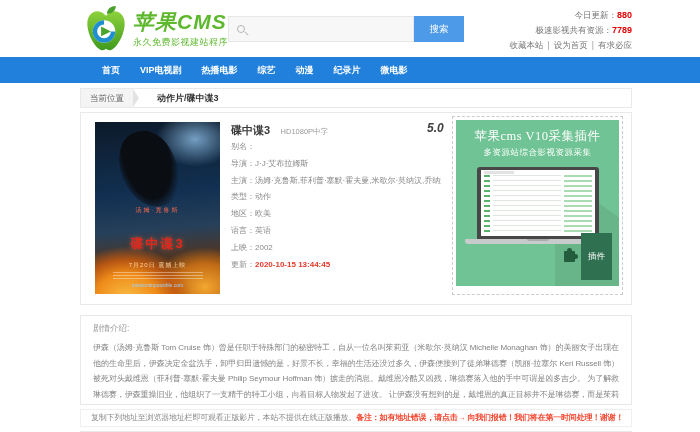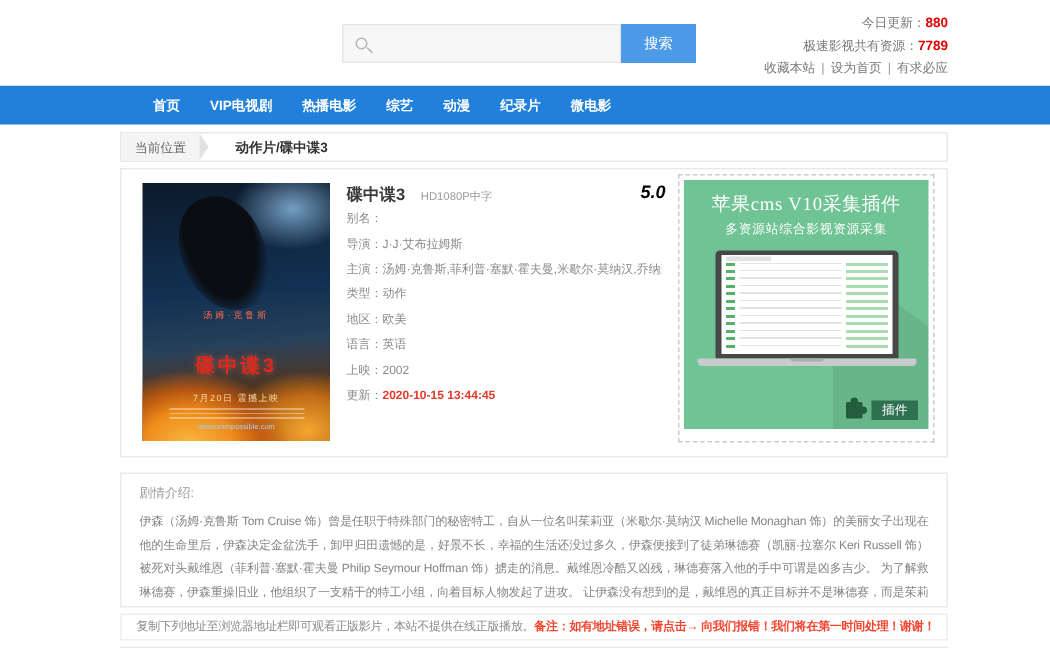--- a/index.html
+++ b/index.html
@@ -48,21 +48,21 @@
   .p-credits{position:absolute;top:150px;left:14%;width:72%;height:8px;
     background:repeating-linear-gradient(180deg,rgba(255,255,255,.38) 0 1px,transparent 1px 3px);}
   .p-site{position:absolute;top:160px;width:100%;font-size:5px;color:#9fd0ff;}
   .info{position:absolute;left:150px;top:8px;width:210px;}
   .m-title-row{white-space:nowrap;line-height:15px;}
   .m-title{font-size:11px;font-weight:bold;color:#3a3a3a;}
   .m-quality{font-size:7.5px;color:#9a9a9a;margin-left:6px;}
   .m-row{font-size:8px;color:#8a8a8a;line-height:16.8px;white-space:nowrap;overflow:hidden;}
   .m-row .lab{color:#8a8a8a;}
   .m-row.upd .val{color:#e43a2a;font-weight:bold;}
-  .rating{position:absolute;left:346px;top:8px;font-size:12px;font-weight:bold;font-style:italic;color:#000000;}
+  .rating{position:absolute;left:346px;top:8px;font-size:12px;font-weight:bold;font-style:italic;color:#404040;}
   
   .ad{position:absolute;top:3px;right:8px;width:171px;height:179px;border:1px dashed #ccc;padding:3px;cursor:pointer;}
   .ad-inner{width:100%;height:166px;background:#6fc394;position:relative;text-align:center;color:#fff;overflow:hidden;}
   .ad-inner::after{content:"";position:absolute;right:0;top:52px;width:64px;height:114px;
     background:rgba(0,0,0,.07);clip-path:polygon(0 0,100% 40%,100% 100%,0 100%);}
   .ad-title{margin-top:8px;font-size:12.5px;letter-spacing:0.5px;font-family:"Liberation Serif","DejaVu Serif",serif;}
   .ad-sub{margin-top:2px;font-size:8.5px;letter-spacing:0.5px;}
   .laptop{position:relative;z-index:2;width:122px;height:72px;margin:8px auto 0;background:#474747;border-radius:3px 3px 0 0;padding:3px 4px;}
   .screen{position:relative;width:100%;height:100%;background:#fff;overflow:hidden;}
   .scr-badges{position:absolute;left:3px;top:5px;bottom:3px;width:6px;
@@ -71,34 +71,53 @@
     background:repeating-linear-gradient(180deg,#dfe6df 0 1px,transparent 1px 5px);}
   .scr-actions{position:absolute;right:3px;top:5px;bottom:3px;width:28px;
     background:repeating-linear-gradient(180deg,rgba(100,190,115,.55) 0 2px,transparent 2px 5px);}
   .scr-tab{position:absolute;left:3px;top:1px;width:30px;height:3px;background:#e2e2e2;}
   .base{position:relative;z-index:2;width:146px;height:5px;margin:0 auto;background:#c7cbcb;border-radius:1px 1px 3px 3px;}
   .base::after{content:"";position:absolute;left:50%;top:0;width:22px;height:2px;margin-left:-11px;background:#a9adad;border-radius:0 0 2px 2px;}
   .ad-badge{position:absolute;right:7px;bottom:6px;display:flex;align-items:center;z-index:3;}
   .puzzle{width:11px;height:11px;background:#245c3e;border-radius:1px;position:relative;margin-right:6px;}
   .puzzle::before{content:"";position:absolute;top:-3px;left:3px;width:5px;height:5px;border-radius:50%;background:#245c3e;}
   .puzzle::after{content:"";position:absolute;right:-3px;top:3px;width:5px;height:5px;border-radius:50%;background:#245c3e;}
-  .badge-label{background:#2e7050;color:#fff;font-size:8.5px;padding:1px 7px;line-height:11px;}
+  .badge-label{background:#2e7050;color:#fff;font-size:8.5px;padding:18px 7px;line-height:11px;}
   
   .syn-box{margin-top:10px;border:1px solid #e9e9e9;height:90px;padding:7px 12px 0;overflow:hidden;background:#fff;}
   .syn-head{font-size:8.5px;color:#9a9a9a;}
   .syn-text{margin-top:5px;font-size:8px;color:#848484;line-height:15.5px;text-align:justify;letter-spacing:-0.1px;}
   .notice{margin-top:4px;border:1px solid #efefef;padding:2px 10px;font-size:8px;line-height:12px;color:#8a8a8a;
     white-space:nowrap;overflow:hidden;letter-spacing:-0.2px;background:#fff;}
   .notice .red{color:#f5452e;font-weight:bold;cursor:pointer;}
   .src-box{margin-top:4px;border:1px solid #e9e9e9;padding:5px 0 26px 16px;font-size:9px;font-weight:bold;color:#333;background:#fff;}
 </style>
 </head>
 <body>
 
 <div class="header">
+  <div class="logo">
+    <svg class="logo-mark" viewBox="0 0 44 48">
+      <defs>
+        <linearGradient id="ag" x1="0" y1="0" x2="0" y2="1">
+          <stop offset="0" stop-color="#8ed23c"></stop>
+            <stop offset="1" stop-color="#3f9a1e"></stop>
+        </linearGradient>
+      </defs>
+      <path d="M22 11 C14 2 4 7 3 17 C2 27 9 41 15 45 C19 48 20.5 45 22 45 C23.5 45 25 48 29 45 C35 41 42 27 41 17 C40 7 30 2 22 11 Z" fill="url(#ag)"></path>
+      <path d="M23 9 C23 4 27 1 32 1 C32 6 28 9 23 9 Z" fill="#4aa02c"></path>
+      <circle cx="20" cy="27" r="11.5" fill="#ffffff"></circle>
+      <path d="M20 15.5 A11.5 11.5 0 1 0 31.5 27 L27 27 A7 7 0 1 1 20 20 Z" fill="#1f8fd0"></path>
+      <path d="M17 22 L27 27 L17 32 Z" fill="#49a52b"></path>
+    </svg>
+    <div class="logo-text">
+      <div class="logo-title">苹果CMS</div>
+      <div class="logo-tagline">永久免费影视建站程序</div>
+    </div>
+  </div>
 
   <div class="search">
     <div class="search-box">
       <span class="mag"></span>
       <input type="text" value="" style="">
     </div>
     <button class="search-btn">搜索</button>
   </div>
 
   <div class="stats">

